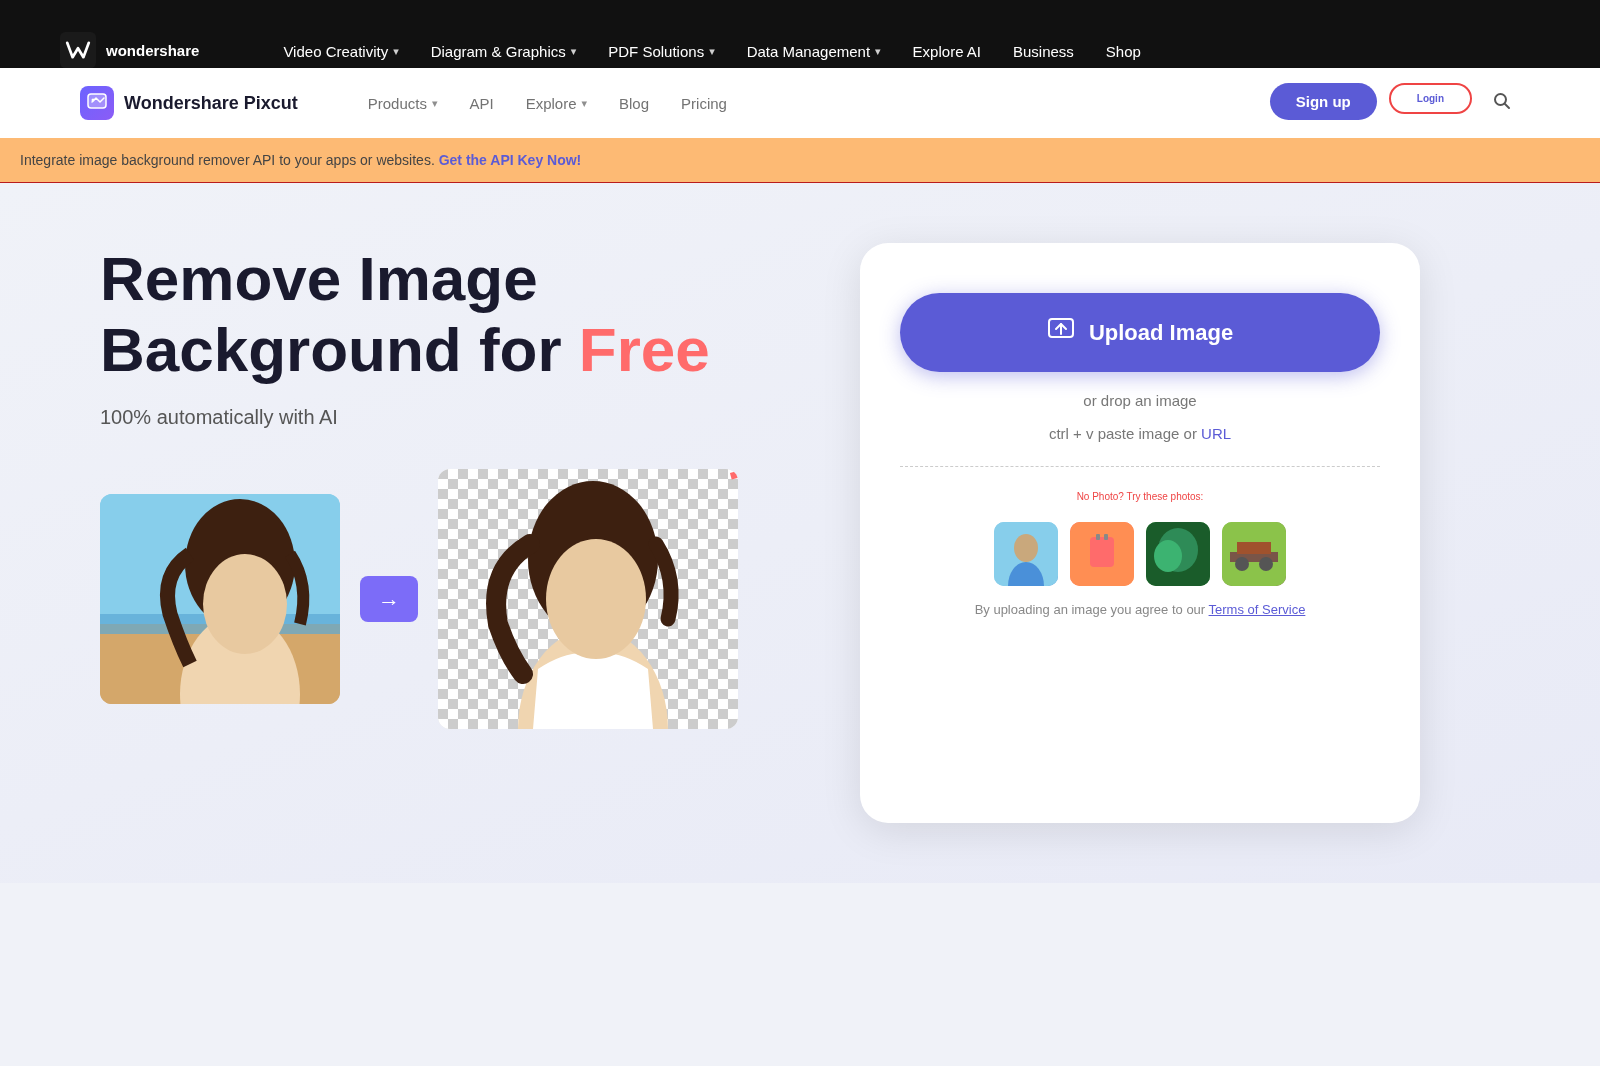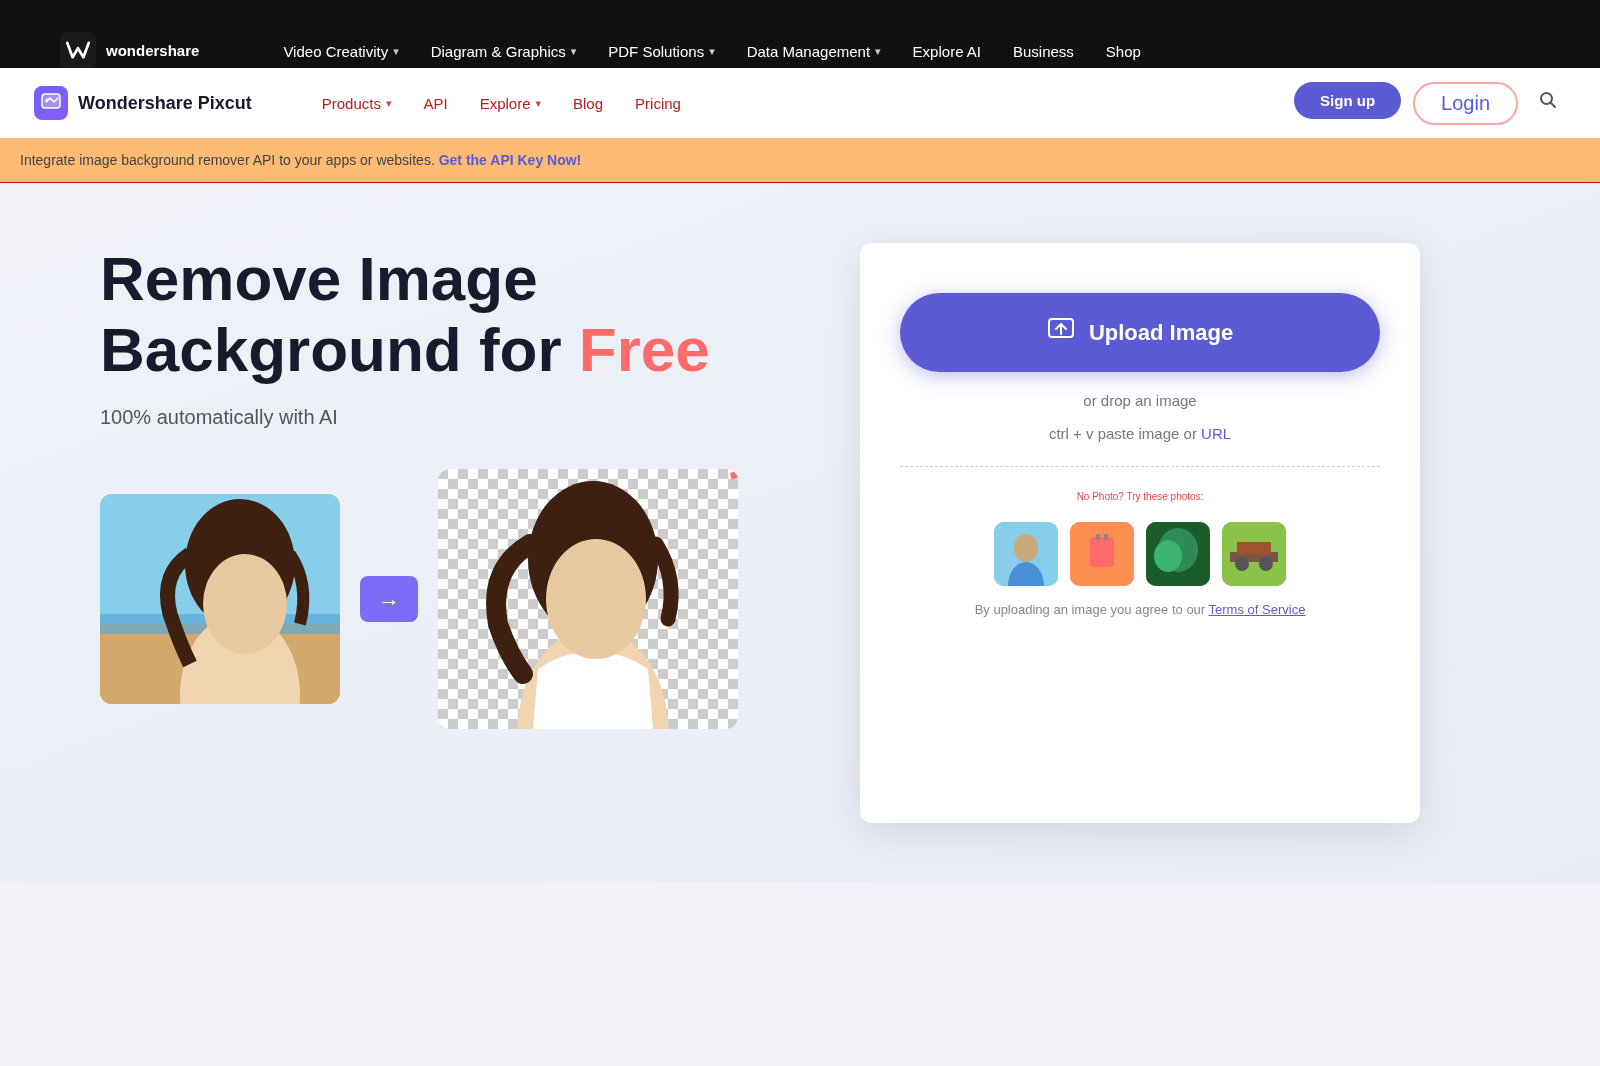--- a/index.html
+++ b/index.html
@@ -47,21 +47,21 @@
     .chevron-down {
       font-size: 11px;
       opacity: 0.8;
     }
 
     
     .second-nav {
       background: #fff;
       display: flex;
       align-items: center;
-      padding: 0 34px;
+      padding: 0 80px;
       height: 70px;
       gap: 32px;
       box-shadow: 0 1px 3px rgba(0,0,0,0.08);
     }
     .pixcut-logo {
       display: flex;
       align-items: center;
       gap: 10px;
       margin-right: 24px;
       text-decoration: none;
@@ -84,21 +84,21 @@
     .second-nav-items {
       display: flex;
       align-items: center;
       gap: 4px;
       flex: 1;
     }
     .second-nav-item {
       display: flex;
       align-items: center;
       gap: 5px;
-      color: #b91c1c;
+      color: #737373;
       font-size: 15px;
       font-weight: 500;
       padding: 8px 14px;
       cursor: pointer;
       border-radius: 6px;
     }
     .nav-actions {
       display: flex;
       align-items: flex-start;
       gap: 12px;
@@ -109,25 +109,25 @@
       border: none;
       border-radius: 24px;
       padding: 10px 26px;
       font-size: 15px;
       font-weight: 600;
       cursor: pointer;
     }
     .btn-login {
       background: transparent;
       color: #5b5bd6;
-      border: 2px solid #fca5a5;
+      border: 2px solid #ef4444;
       border-radius: 24px;
       padding: 8px 26px;
-      font-size: 20px;
-      font-weight: 400;
+      font-size: 10px;
+      font-weight: 700;
       cursor: pointer;
     }
     .search-icon-btn {
       background: none;
       border: none;
       cursor: pointer;
       color: #555;
       font-size: 18px;
       padding: 8px;
     }
@@ -219,21 +219,21 @@
       background-size: 20px 20px;
       position: relative;
       display: flex;
       align-items: flex-end;
       justify-content: center;
     }
 
     
     .upload-card {
       background: #fff;
-      border-radius: 12px;
+      border-radius: 28px;
       padding: 50px 40px;
       width: 560px;
       min-width: 520px;
       box-shadow: 0 8px 40px rgba(0,0,0,0.10);
       display: flex;
       flex-direction: column;
       align-items: center;
       gap: 16px;
     }
     .upload-btn {

